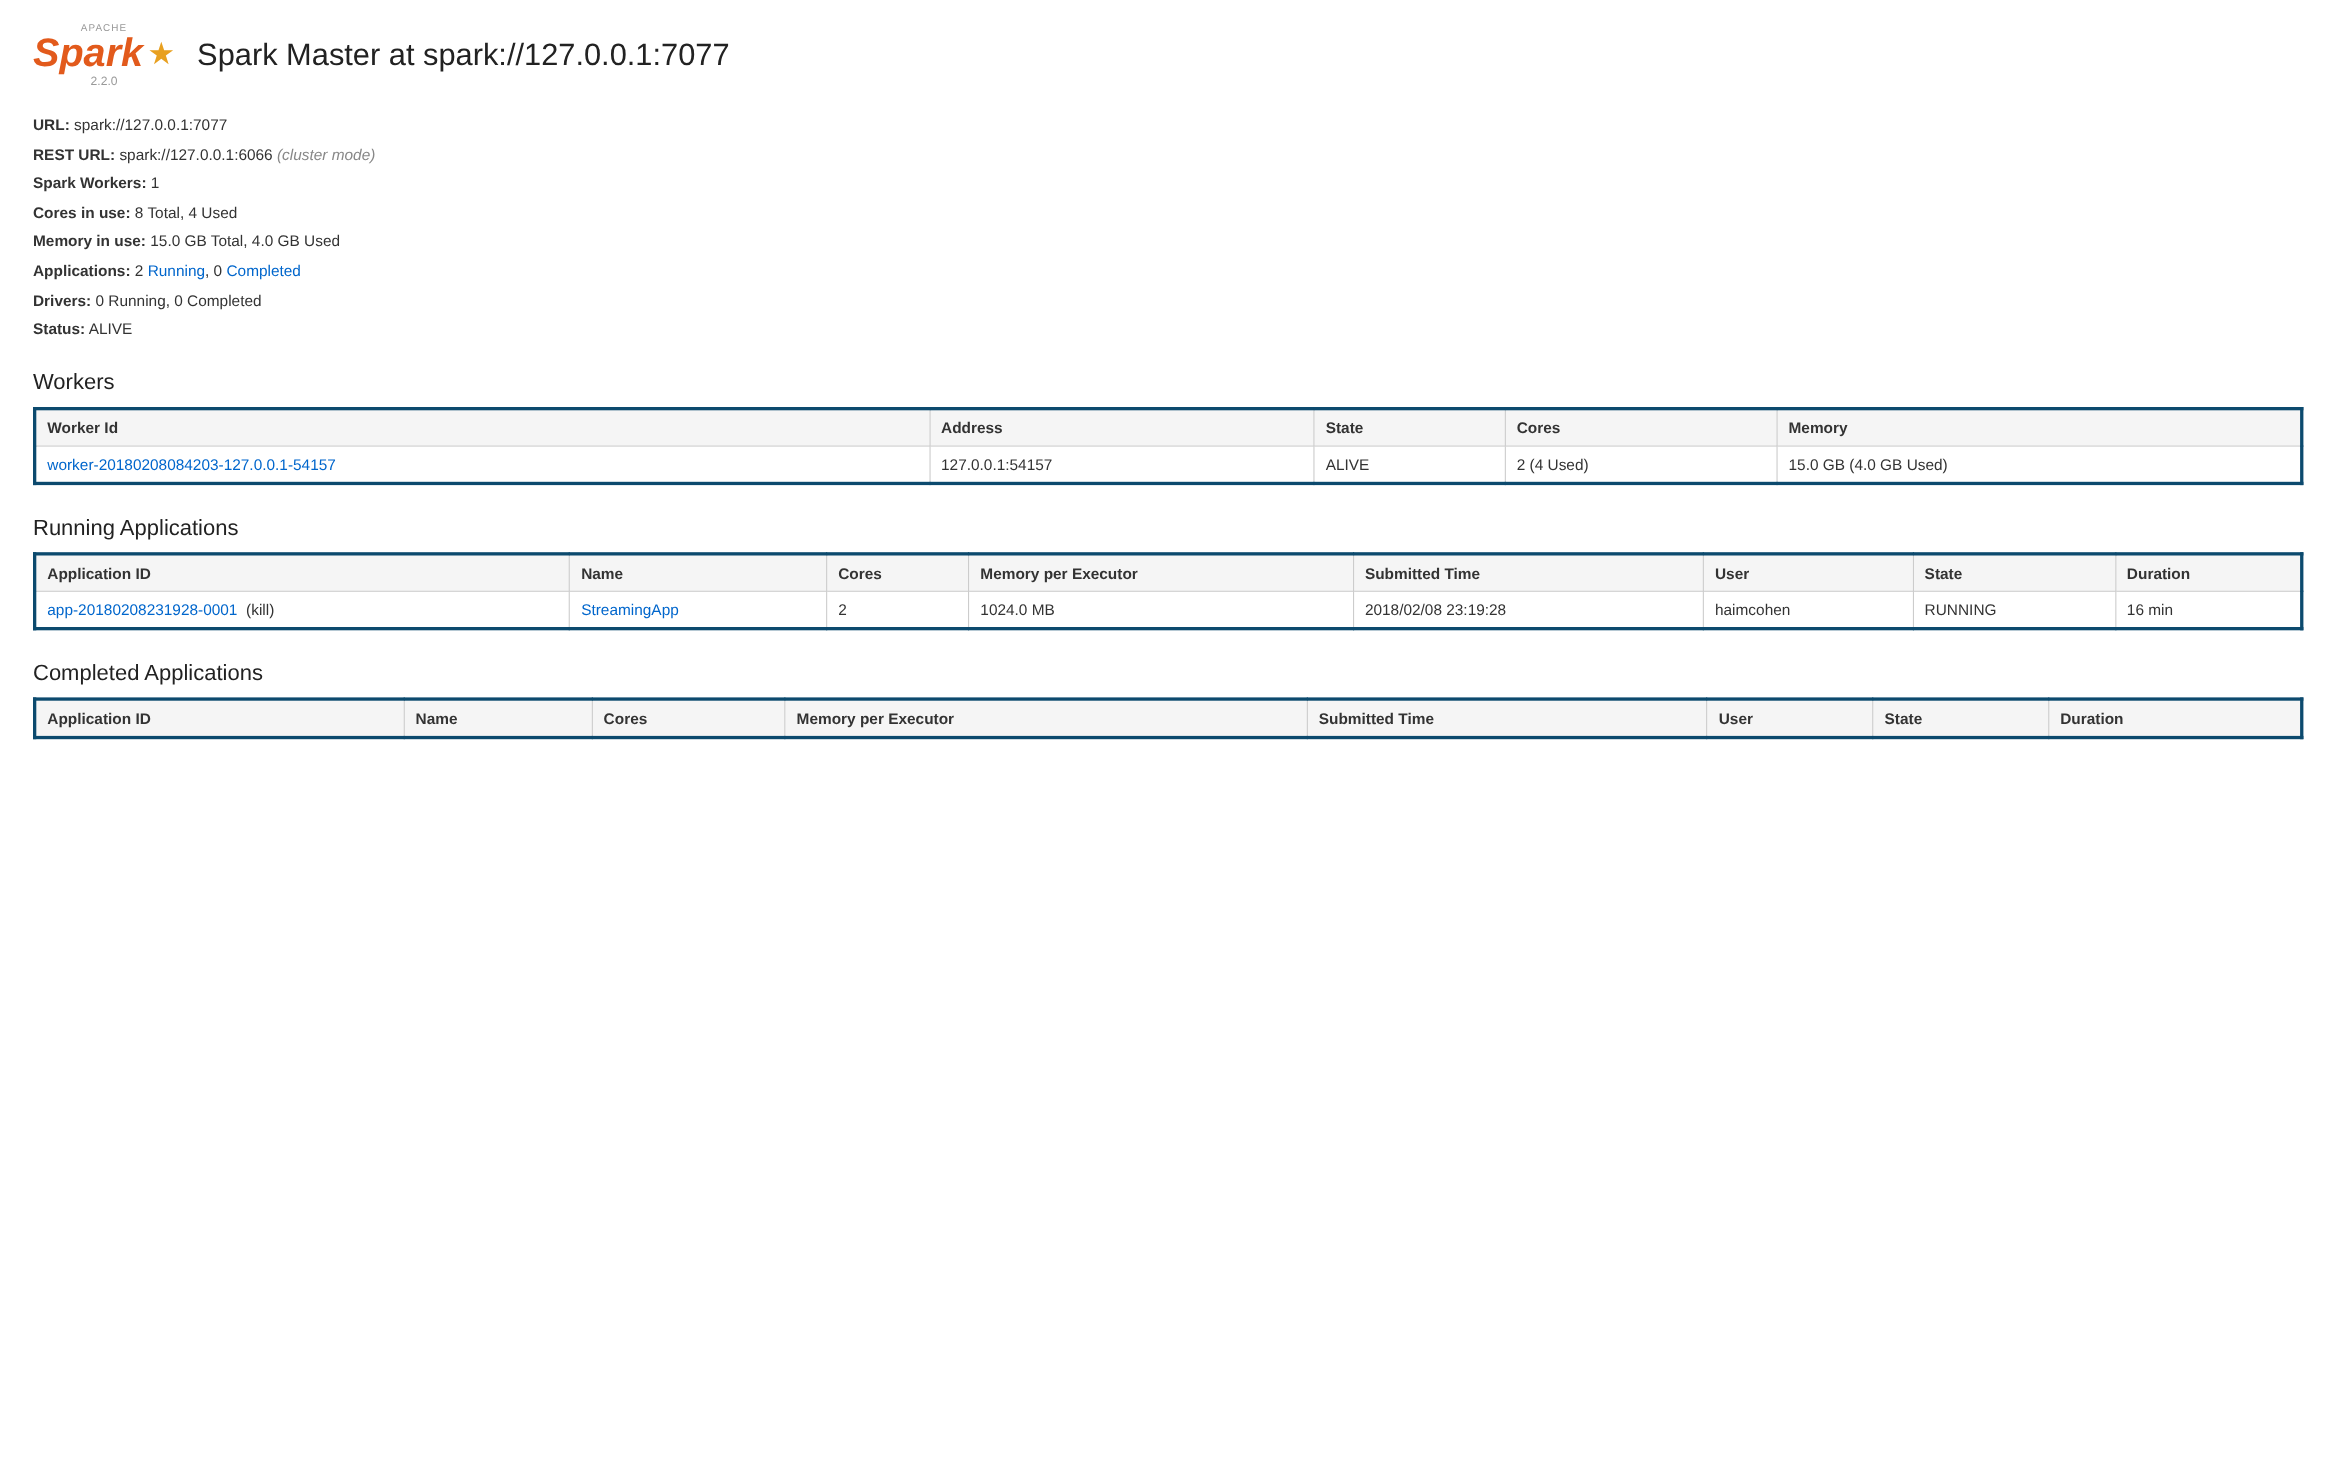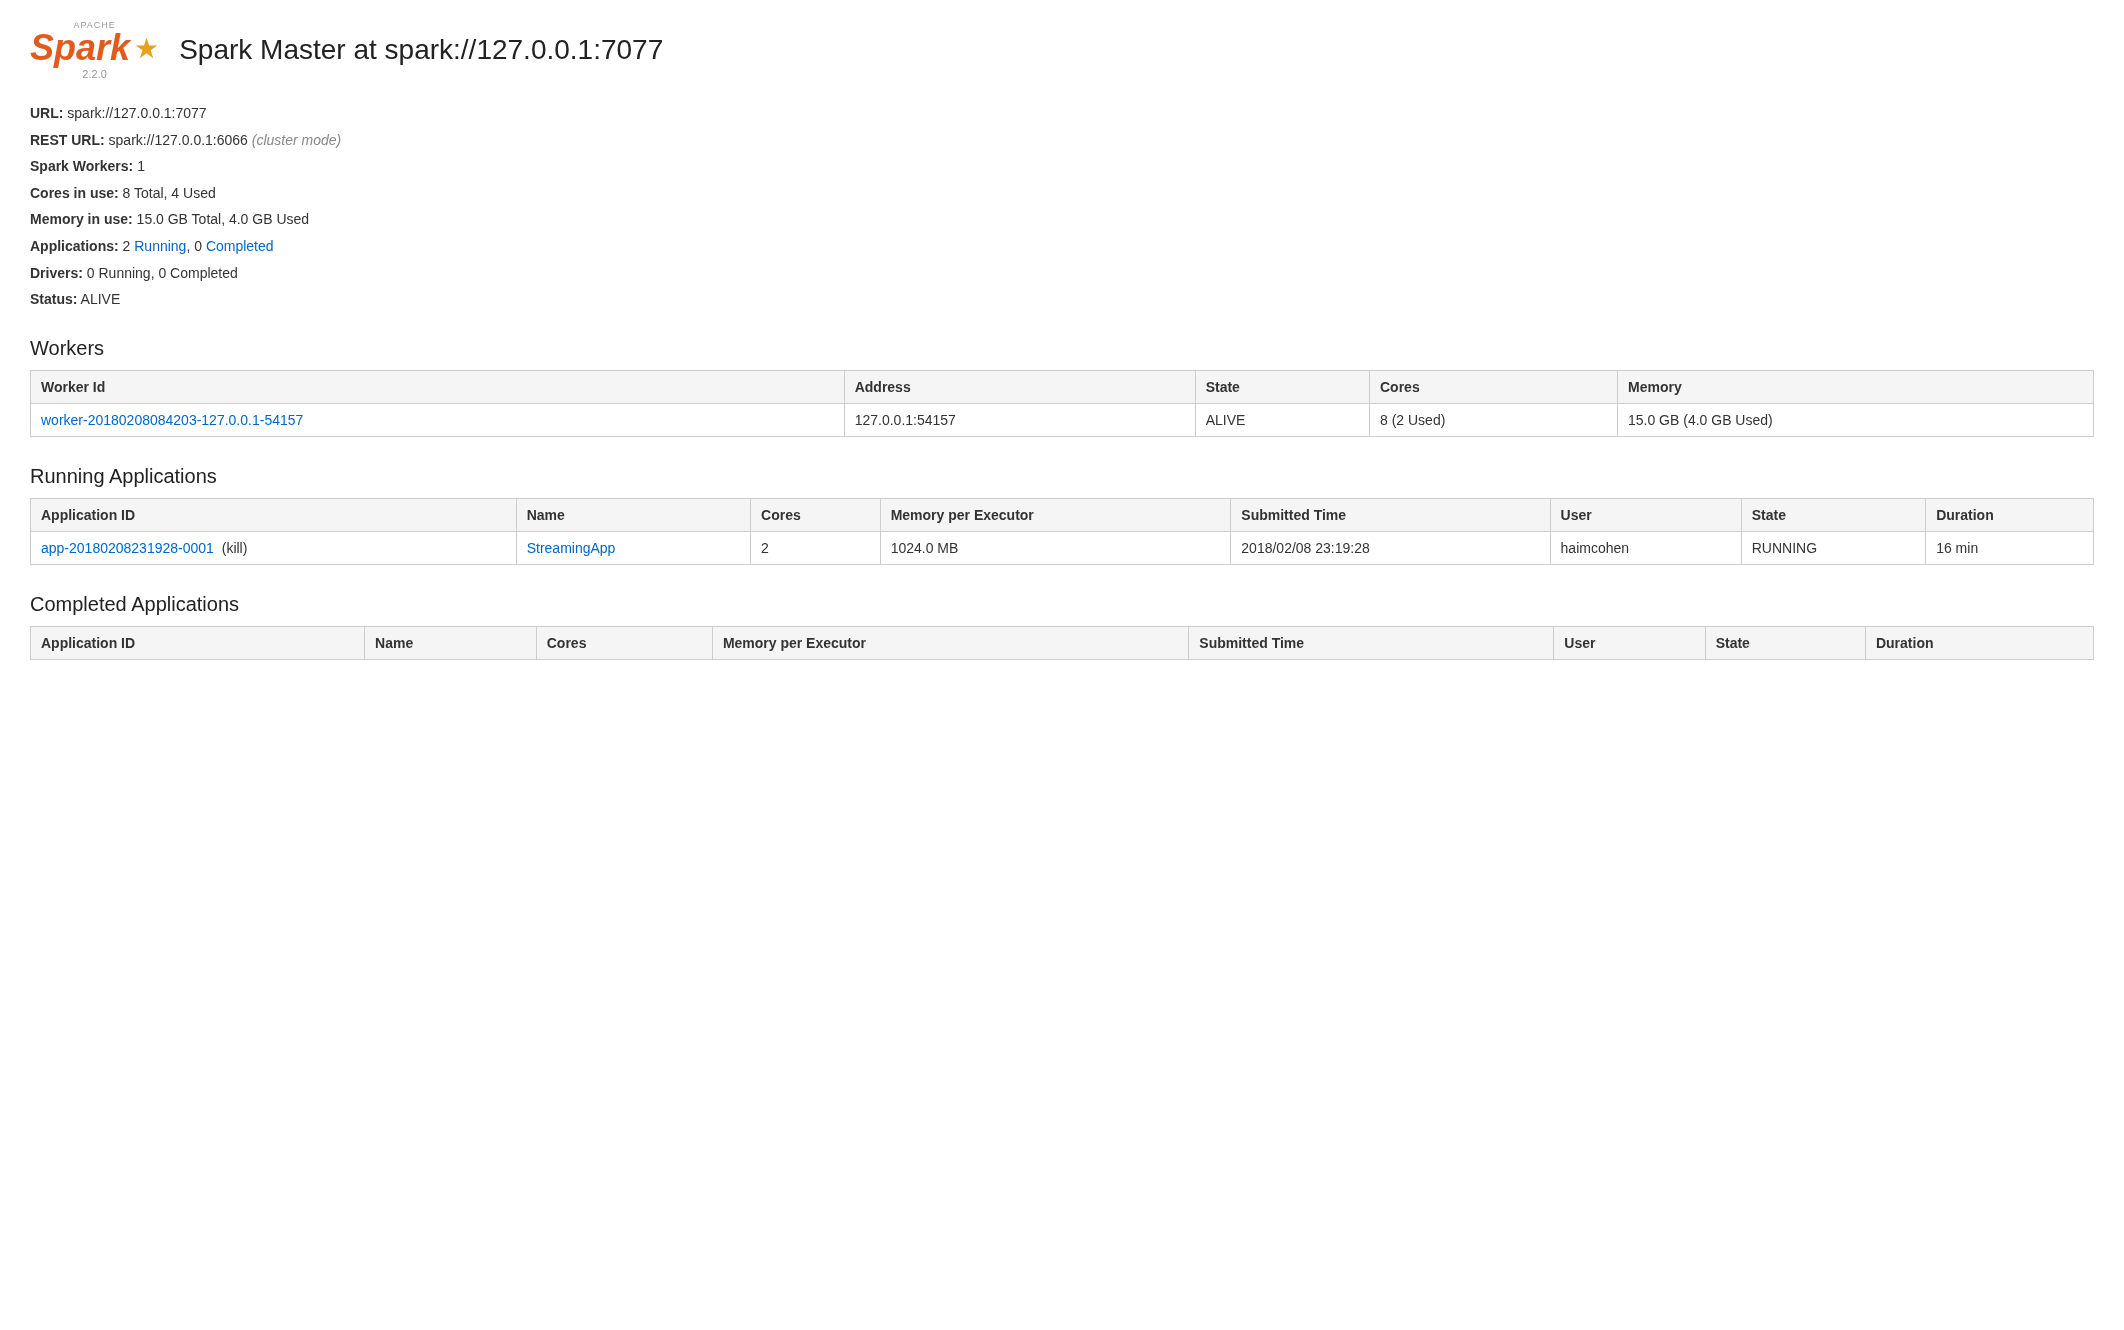--- a/index.html
+++ b/index.html
@@ -77,21 +77,21 @@
       font-weight: normal;
       margin-bottom: 10px;
       color: #222;
     }
     .section {
       margin-bottom: 28px;
     }
     table {
       width: 100%;
       border-collapse: collapse;
-      border: 1px solid #0c4a6e;
+      border: 3px solid #0c4a6e;
       font-size: 14px;
     }
     th {
       background: #f5f5f5;
       border: 1px solid #ccc;
       padding: 8px 10px;
       text-align: left;
       font-weight: bold;
       white-space: nowrap;
     }
@@ -170,21 +170,21 @@
         <th>Memory</th>
       </tr>
     </thead>
     <tbody>
       <tr>
         <td>
           <a class="link-blue">worker-20180208084203-127.0.0.1-54157</a>
         </td>
         <td>127.0.0.1:54157</td>
         <td>ALIVE</td>
-        <td>8 (2 Used)</td>
+        <td>2 (4 Used)</td>
         <td>15.0 GB (4.0 GB Used)</td>
       </tr>
     </tbody>
   </table>
 </div>
 
 <div class="section">
   <h2>Running Applications</h2>
   <table>
     <thead>

